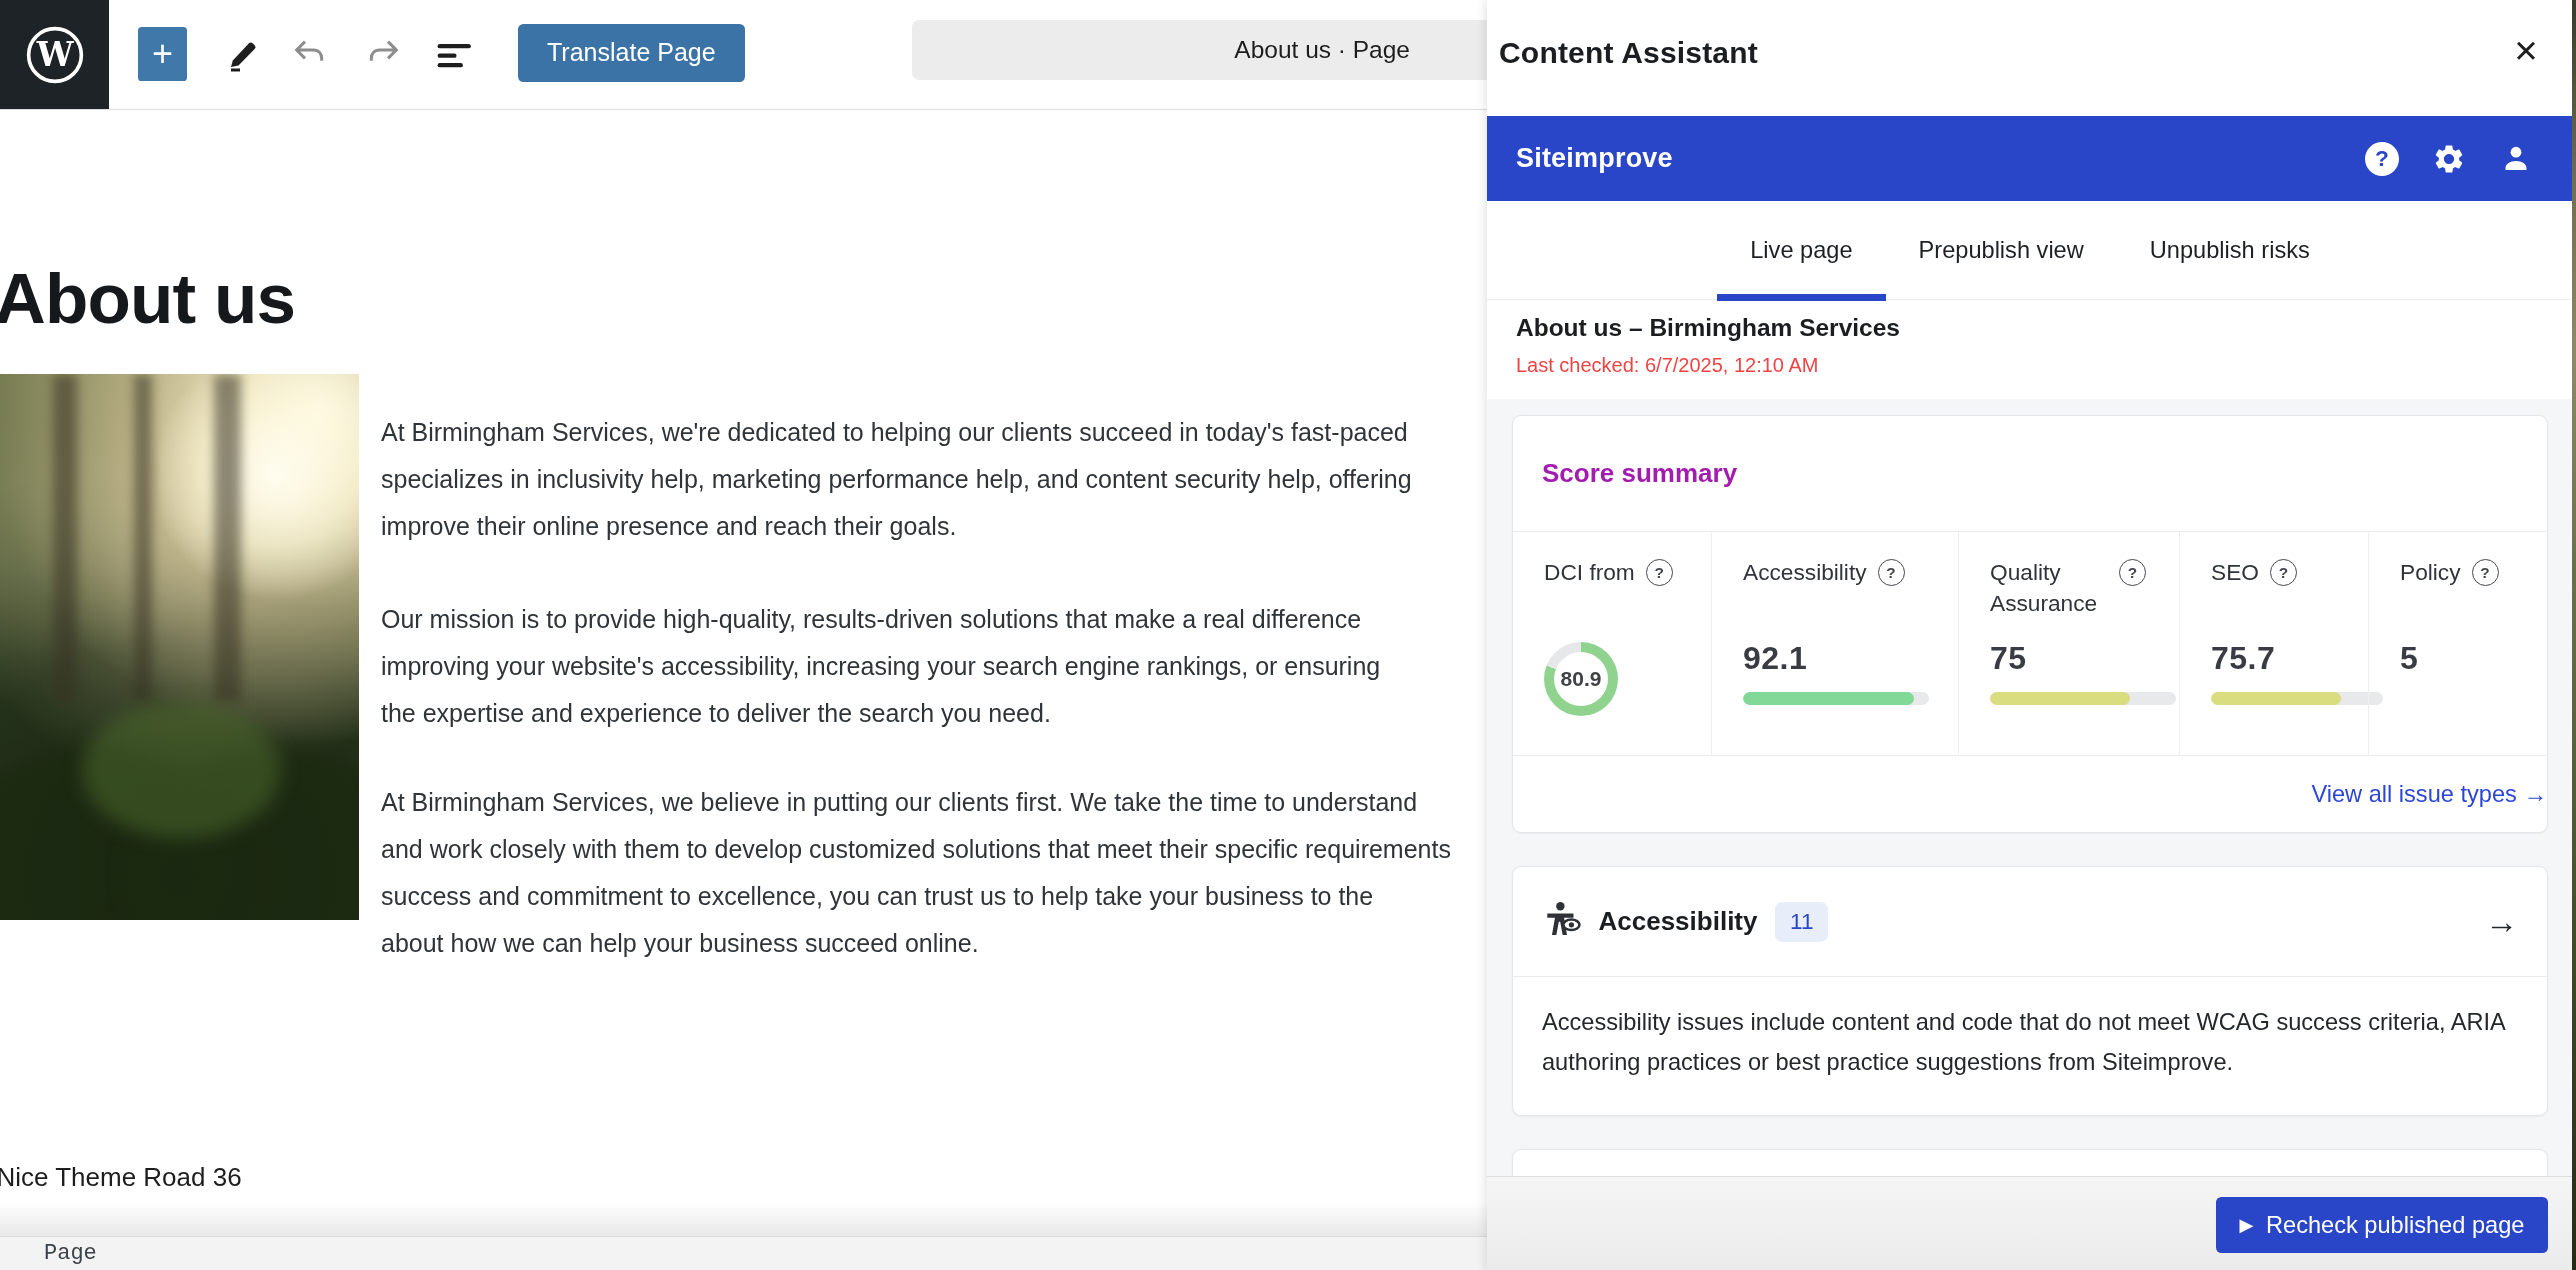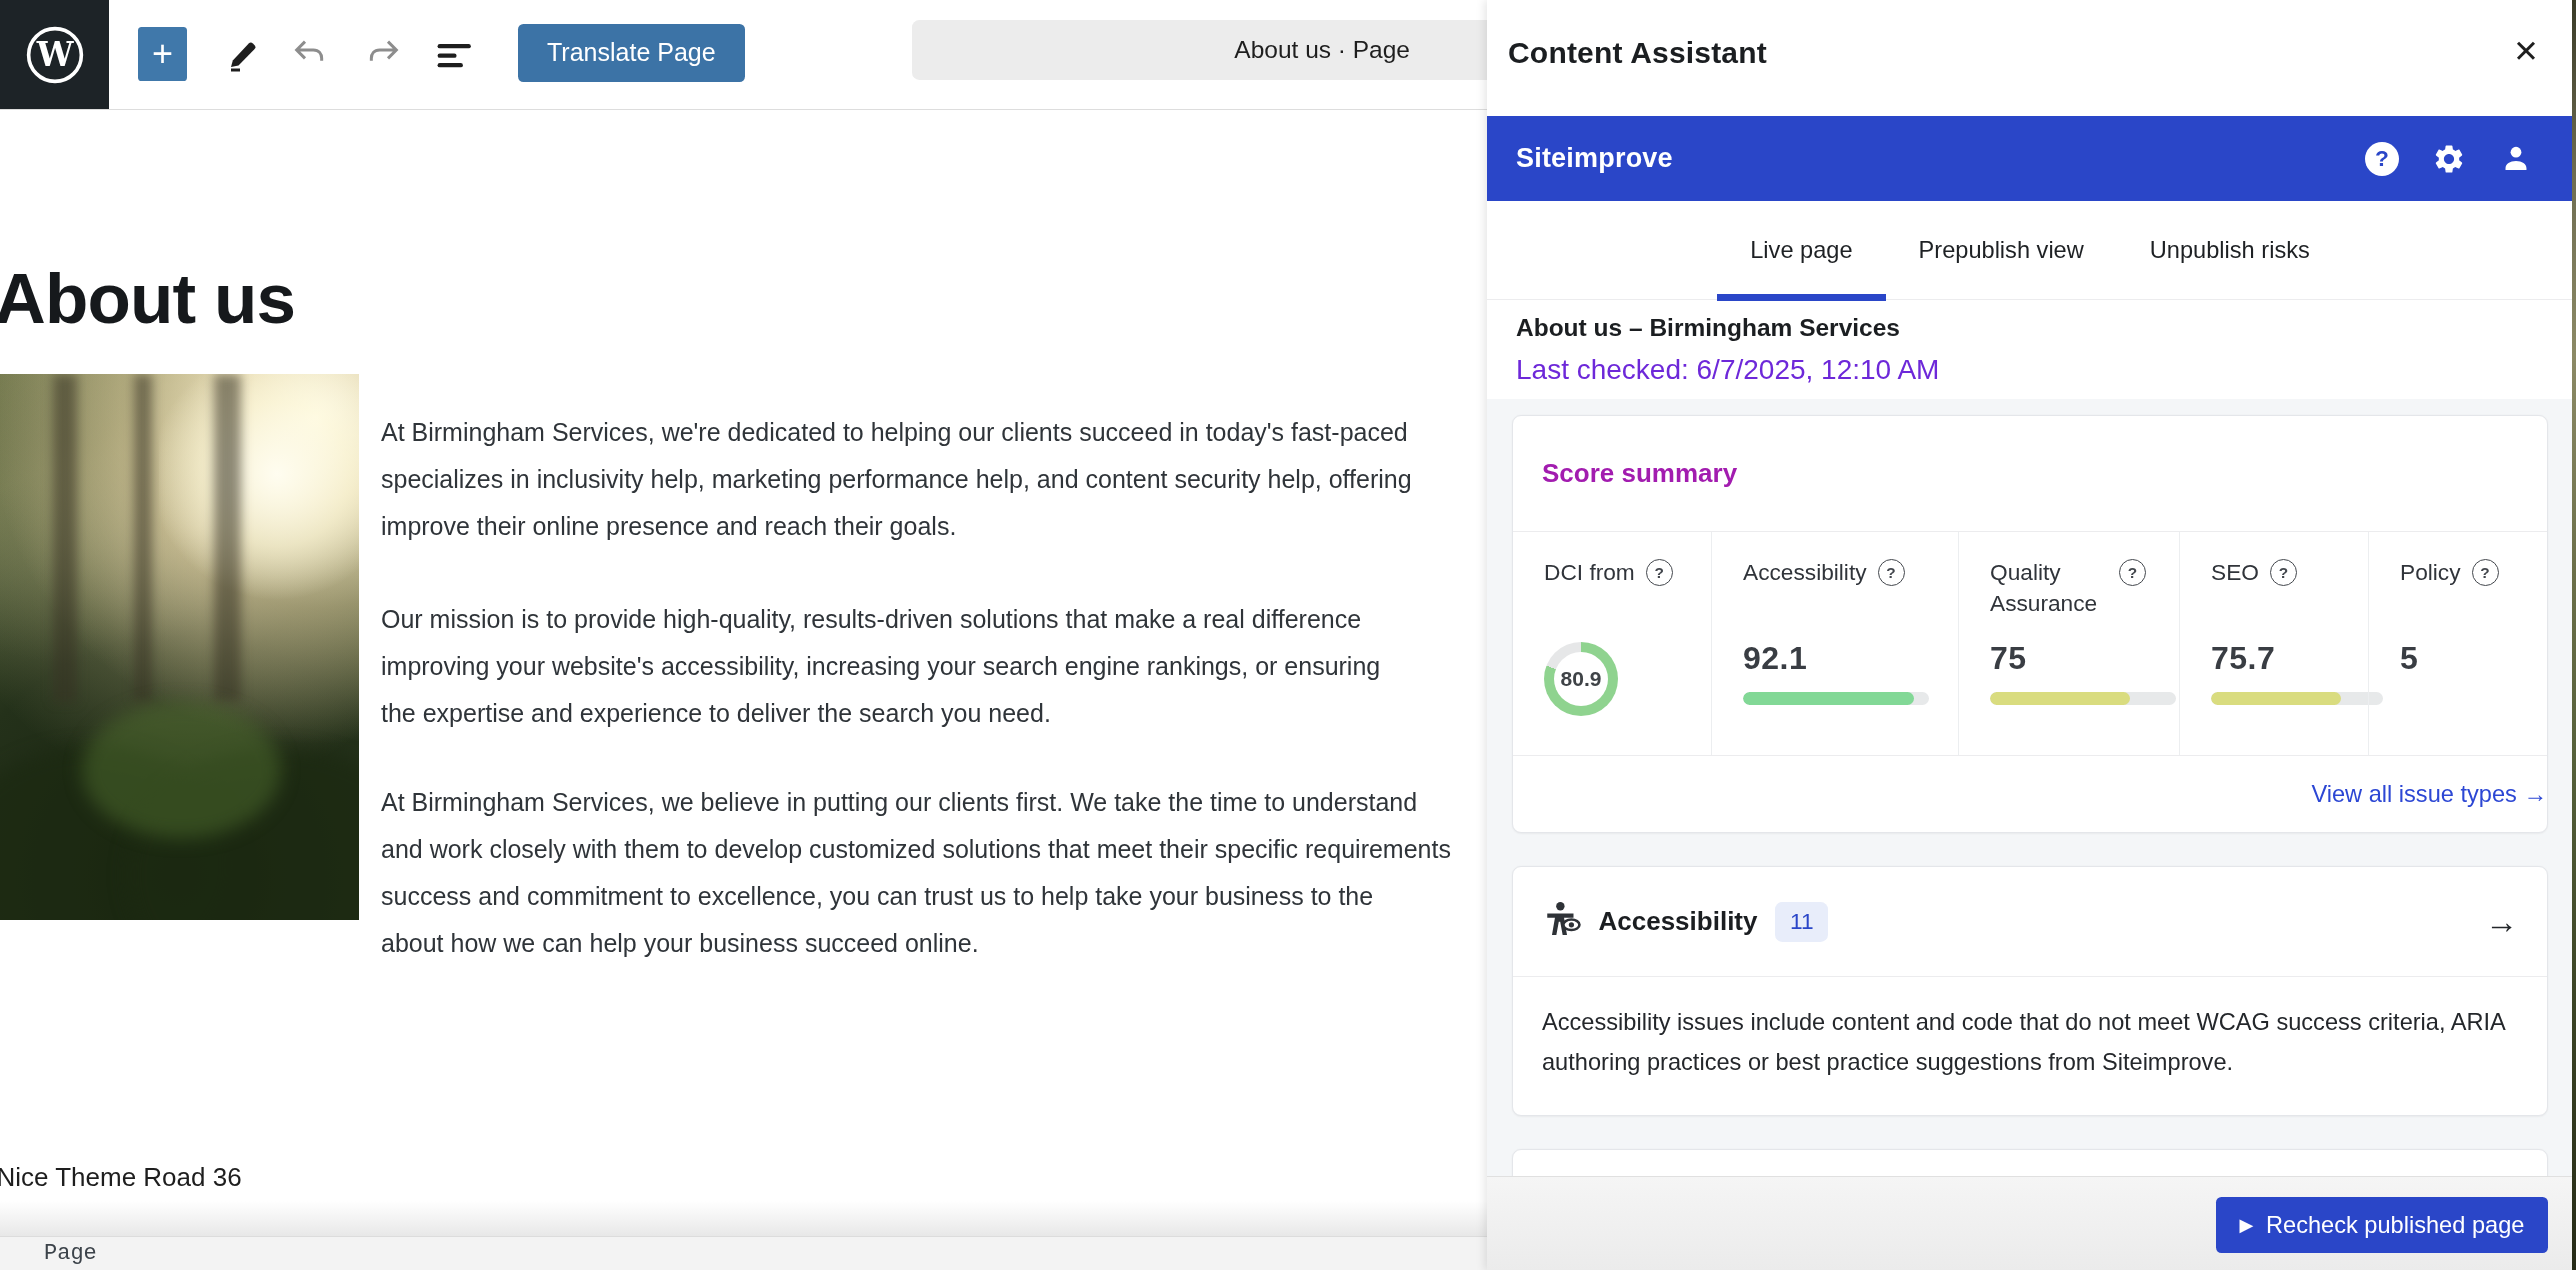--- a/index.html
+++ b/index.html
@@ -32,33 +32,33 @@
   .hero .glow{position:absolute;right:-36px;top:-36px;width:236px;height:272px;background:radial-gradient(circle,#fffdf0 0%,rgba(255,250,220,.6) 40%,rgba(255,250,220,0) 70%);}
   .para{position:absolute;left:381px;width:1523px;}
   .para .ln{white-space:nowrap;font-size:25px;line-height:47px;color:#2f3439;}
   .address{position:absolute;left:-3.6px;top:1162px;font-size:26px;color:#1e1e1e;}
   .editor-fade{position:absolute;left:0;right:0;bottom:34px;height:36px;background:linear-gradient(rgba(255,255,255,0),#e7e7e7);}
   .editor-footer{position:absolute;left:0;right:0;bottom:0;height:34px;background:#f3f3f3;border-top:0.9px solid #dcdcdc;font-family:Liberation Mono, monospace;}
   .editor-footer span{position:absolute;left:44px;top:0;line-height:34px;font-size:22px;color:#3c434a;}
   
   .panel{position:absolute;left:1487px;top:0;width:1086px;height:1271px;background:#fff;box-shadow:-2.7px 0 9px rgba(0,0,0,.10);}
   .p-header{position:absolute;left:0;top:0;right:0;height:116px;background:#fff;}
-  .p-title{position:absolute;left:21px;top:36px;font-size:30px;font-weight:700;color:#1b1e21;letter-spacing:0.2px;}
+  .p-title{position:absolute;left:12px;top:36px;font-size:30px;font-weight:700;color:#1b1e21;letter-spacing:0.2px;}
   .p-close{position:absolute;right:34px;top:36px;font-size:31px;color:#1e1e1e;cursor:pointer;line-height:1;}
   .p-brand{position:absolute;left:0;top:116px;right:0;height:85px;background:#2a46c8;display:flex;align-items:center;}
   .p-brand .brand-name{margin-left:29px;font-size:27px;font-weight:700;color:#fff;letter-spacing:0.2px;}
   .brand-icons{position:absolute;right:40px;top:0;height:85px;display:flex;align-items:center;gap:33px;}
   .help-circle{width:34px;height:34px;border-radius:50%;background:#fff;color:#2a46c8;font-size:22.7px;font-weight:700;display:flex;align-items:center;justify-content:center;}
   .p-tabs{position:absolute;left:0;top:201px;right:0;height:98px;background:#fff;border-bottom:1.8px solid #ececee;display:flex;justify-content:center;}
   .tab{position:relative;padding:0 33px;display:flex;align-items:center;font-size:23.6px;color:#1e2124;cursor:pointer;}
   .tab.active{font-weight:400;}
   .tab.active::after{content:"";position:absolute;left:0;right:0;bottom:-1.8px;height:7.3px;background:#2a46c8;}
   .p-pageinfo{position:absolute;left:0;top:301px;right:0;height:98px;background:#fff;}
   .pi-title{position:absolute;left:29px;top:12.7px;font-size:24.5px;font-weight:700;color:#1b1e21;}
-  .pi-sub{position:absolute;left:29px;top:53px;font-size:28px;color:#6d28d9;}
+  .pi-sub{position:absolute;left:29px;top:53px;font-size:20px;color:#ef4444;}
   .p-body{position:absolute;left:0;top:399px;right:0;bottom:0;background:#f4f6f8;padding:16.3px 25px 0;box-sizing:border-box;overflow:hidden;}
   .card{background:#fff;border:0.9px solid #e4e6ea;border-radius:9px;box-shadow:0 0.9px 1.8px rgba(0,0,0,.05);margin-bottom:33px;overflow:hidden;}
   
   .sc-head{height:85px;display:flex;align-items:center;padding:15px 29px;border-bottom:0.9px solid #ececee;font-size:26px;font-weight:700;color:#a21caf;}
   .sc-cols{display:flex;height:223px;}
   .sc-col{box-sizing:border-box;padding:25px 18px 0 31px;}
   .sc-col + .sc-col{border-left:0.9px solid #eceef0;}
   .sc-label{display:flex;align-items:flex-start;gap:11px;font-size:22.7px;color:#30343a;line-height:31px;min-height:83px;}
   .sc-label .txt{display:inline-block;}
   .qmark{flex:none;width:25px;height:25px;border:1.8px solid #43474d;border-radius:50%;font-size:15.4px;font-weight:700;color:#43474d;display:flex;align-items:center;justify-content:center;margin-top:1.8px;}

